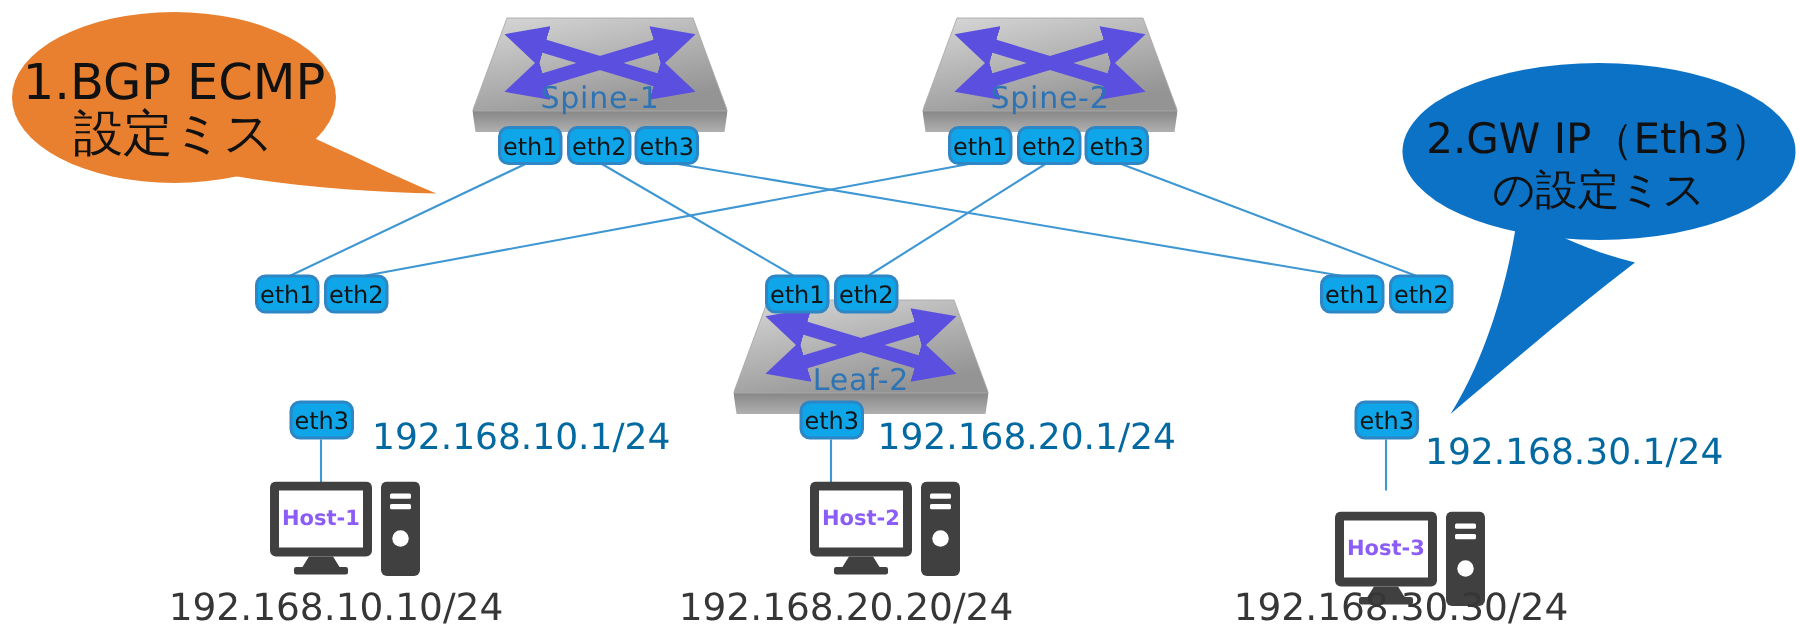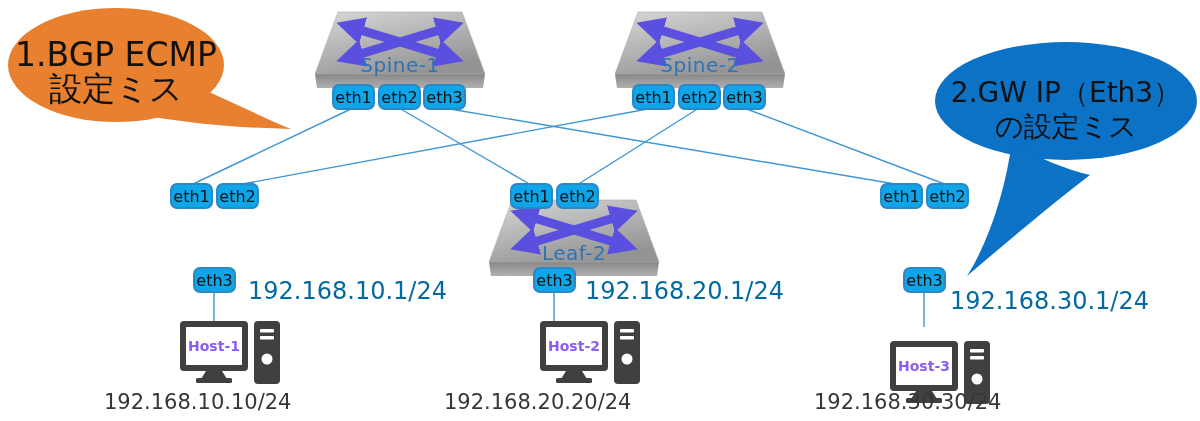--- a/index.html
+++ b/index.html
@@ -19,22 +19,22 @@
     display:flex;align-items:center;justify-content:center;
     font-size:16px;color:#141414;
   }
   .ip-label{position:absolute;font-size:24px;color:#0369a1;white-space:nowrap;}
   .host-node{position:absolute;width:100px;height:66px;}
   .host-label{
     position:absolute;left:2px;top:17px;width:64px;text-align:center;
     font-size:14px;font-weight:bold;color:#8b5cf6;
   }
   .host-ip{
-    position:absolute;width:240px;text-align:left;
-    font-size:21px;color:#363636;white-space:nowrap;
+    position:absolute;width:240px;text-align:center;
+    font-size:25px;color:#363636;white-space:nowrap;
   }
   .callout-text{
     position:absolute;text-align:center;color:#111;line-height:34px;white-space:nowrap;
   }
   .callout-text.orange{left:8px;top:38px;width:216px;font-size:33px;}
   .callout-text.blue{left:930px;top:76px;width:272px;font-size:28px;}
 </style>
 </head>
 <body>
 

